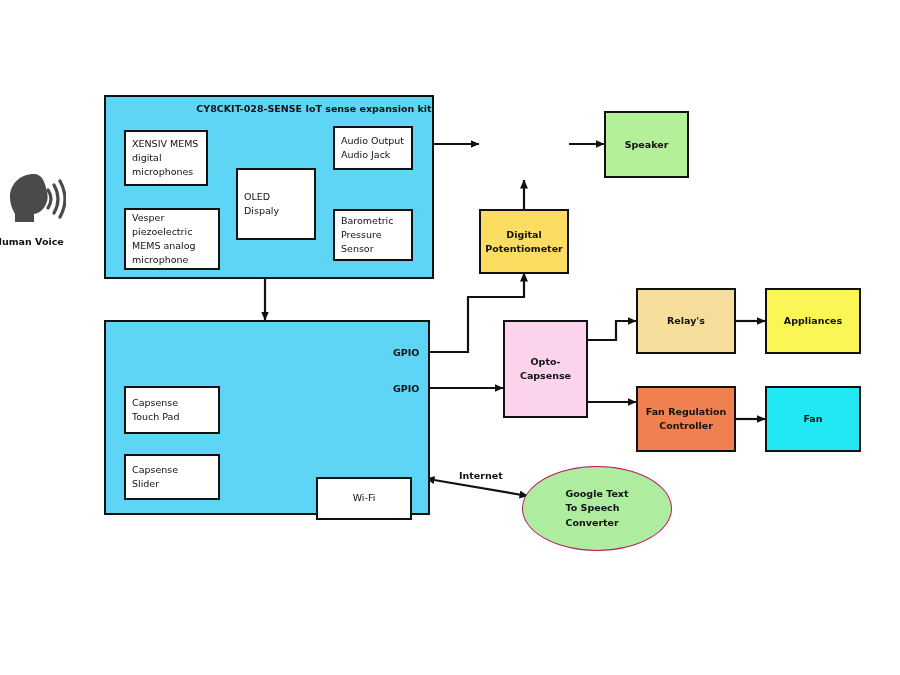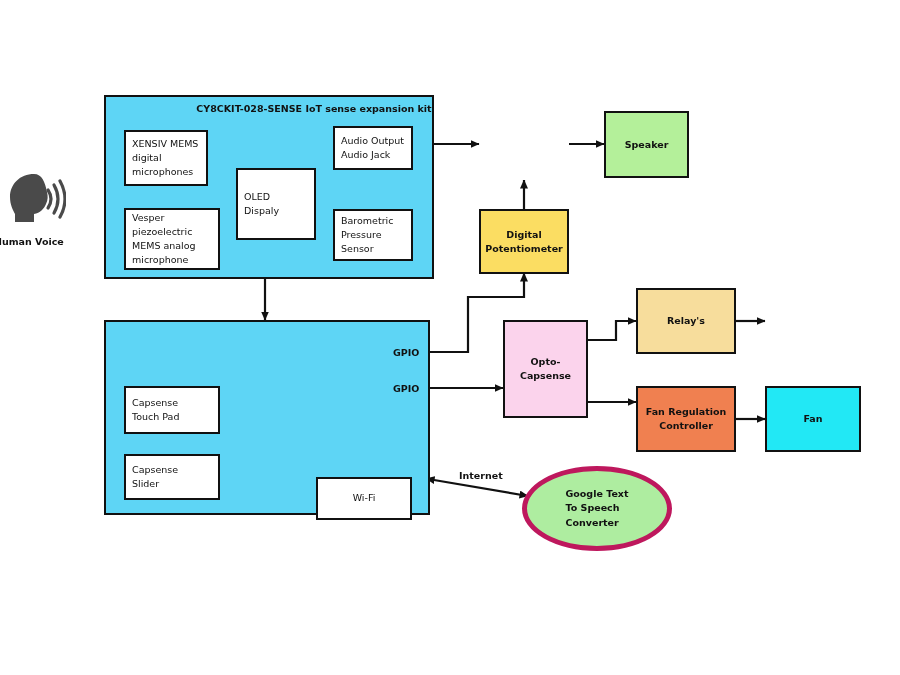--- a/index.html
+++ b/index.html
@@ -59,21 +59,21 @@
     display:flex;
     align-items:center;
     z-index:2;
     padding:7px 6px;
   }
   .inner.left{justify-content:flex-start;text-align:left;}
   .inner.center{justify-content:center;text-align:center;}
 
   .ellipse{
     position:absolute;
-    border:5px solid #be185d;
+    border:1px solid #be185d;
     border-radius:50%;
     box-sizing:border-box;
     display:flex;
     align-items:center;
     justify-content:center;
     z-index:3;
   }
   .ellipse span{
     font-size:9.5px;font-weight:bold;color:#111111;
     line-height:1.5;white-space:pre-line;text-align:left;
@@ -192,20 +192,21 @@
 
   <div class="box" style="left:604px;top:111px;width:85px;height:67px;background:#b4f09a;">Speaker</div>
 
   <div class="box" style="left:479px;top:209px;width:90px;height:65px;background:#fbdd62;">Digital
 Potentiometer</div>
 
   <div class="box" style="left:503px;top:320px;width:85px;height:98px;background:#fbd3ec;">Opto- Capsense</div>
 
   <div class="box" style="left:636px;top:288px;width:100px;height:66px;background:#f7dd9c;">Relay's</div>
 
+  <div class="box" style="left:765px;top:288px;width:96px;height:66px;background:#f9f656;">Appliances</div>
 
   <div class="box" style="left:636px;top:386px;width:100px;height:66px;background:#f08050;">Fan Regulation
 Controller</div>
 
   <div class="box" style="left:765px;top:386px;width:96px;height:66px;background:#22e8f5;">Fan</div>
 
   <div class="edgelabel" style="left:459px;top:470px;">Internet</div>
 
   <div class="ellipse" style="left:522px;top:466px;width:150px;height:85px;background:#aeeda0;">
     <span>Google Text

